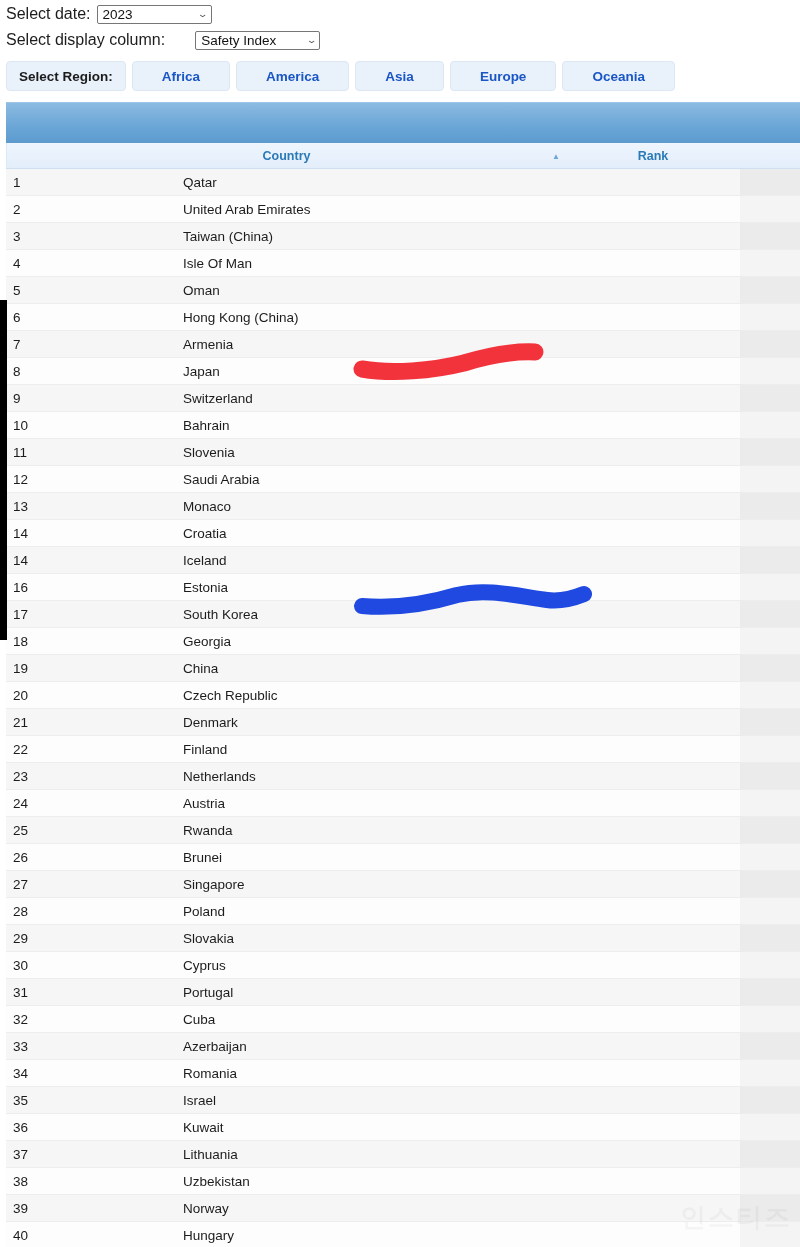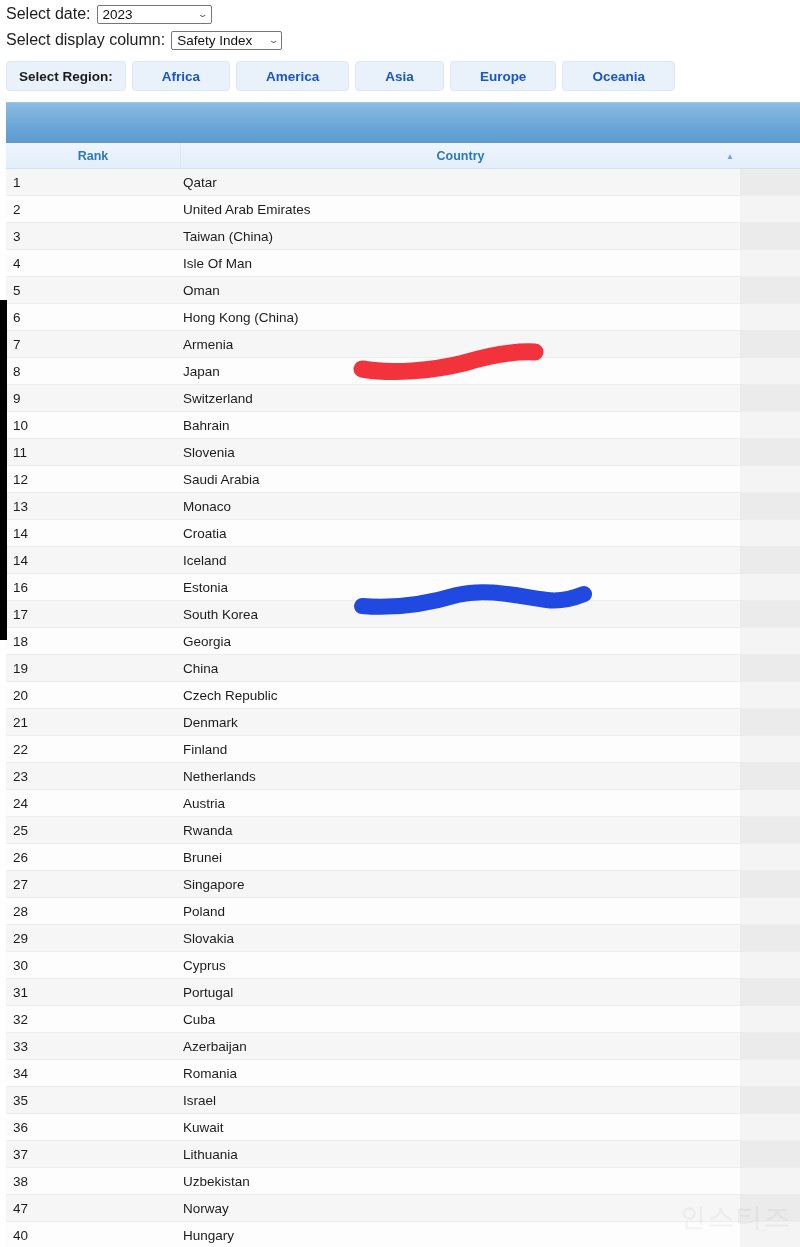--- a/index.html
+++ b/index.html
@@ -14,21 +14,21 @@
   
   .controls{padding:3px 0 0 6px;}
   .ctrl-row{display:flex;align-items:center;height:22px;margin-bottom:4px;}
   .ctrl-label{font-size:16px;color:#1d1d1d;margin-right:6px;white-space:nowrap;}
   .fake-select{
     height:19px;border:1px solid #767676;border-radius:2px;background:#fff;
     display:flex;align-items:center;justify-content:space-between;
     font-size:13.5px;color:#111;padding:0 4px 0 5px;box-sizing:border-box;
   }
   #date-select{width:115px;}
-  #column-select{width:111px;}
+  #column-select{width:125px;margin-left:24px;}
   .caret{font-size:9px;color:#555;line-height:1;margin-left:6px;transform:scaleX(1.5);}
 
   
   .region-bar{display:flex;align-items:center;gap:6px;margin:10px 0 0 6px;}
   .region-pill{
     background:#e9f1fb;border:1px solid #dde7f4;border-radius:4px;
     height:30px;display:flex;align-items:center;justify-content:center;
     padding:0 29px;font-size:13.5px;font-weight:bold;color:#1a56c4;
     box-sizing:border-box;white-space:nowrap;
   }
@@ -114,25 +114,25 @@
   <div class="region-pill">Asia</div>
   <div class="region-pill">Europe</div>
   <div class="region-pill">Oceania</div>
 </div>
 
 <div class="table-wrap">
 
   <div class="banner"></div>
 
   <div class="head-row">
-    <div class="head-cell c-rank">Rank</div>
     <div class="head-cell c-country">
       <span>Country</span>
       <span class="sort-caret">▲</span>
     </div>
+    <div class="head-cell c-rank">Rank</div>
     <div class="head-cell c-extra"></div>
   </div>
 
   <div class="rows" id="table-body">
       <div class="row">
         <div class="cell cell-rank">1</div>
         <div class="cell cell-country">Qatar</div>
         <div class="cell cell-extra"></div>
       </div>
       <div class="row">
@@ -314,21 +314,21 @@
         <div class="cell cell-rank">37</div>
         <div class="cell cell-country">Lithuania</div>
         <div class="cell cell-extra"></div>
       </div>
       <div class="row">
         <div class="cell cell-rank">38</div>
         <div class="cell cell-country">Uzbekistan</div>
         <div class="cell cell-extra"></div>
       </div>
       <div class="row">
-        <div class="cell cell-rank">47</div>
+        <div class="cell cell-rank">39</div>
         <div class="cell cell-country">Norway</div>
         <div class="cell cell-extra"></div>
       </div>
       <div class="row">
         <div class="cell cell-rank">40</div>
         <div class="cell cell-country">Hungary</div>
         <div class="cell cell-extra"></div>
       </div>
     </div>
 </div>

